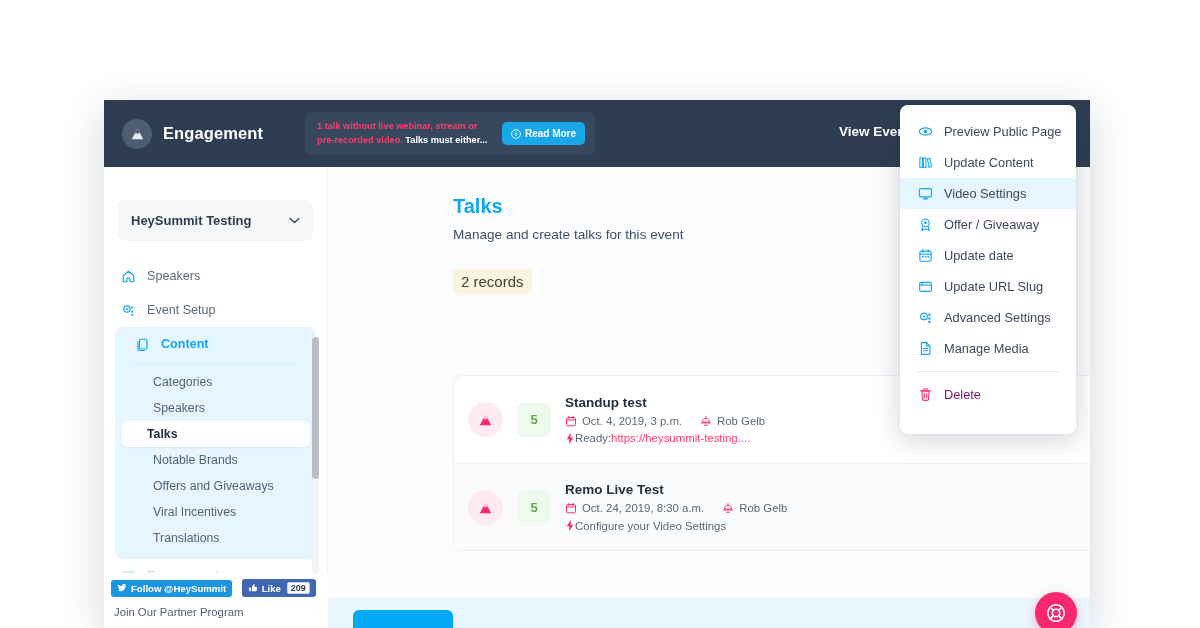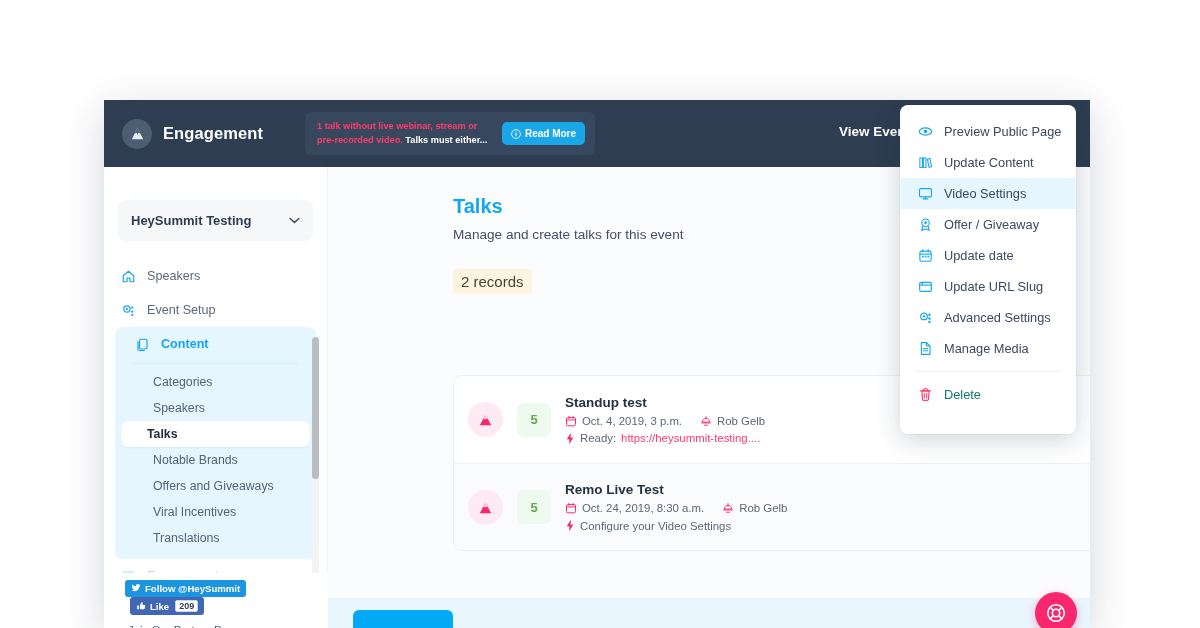--- a/index.html
+++ b/index.html
@@ -116,21 +116,21 @@
     width: 7px; height: 300px; border-radius: 4px; background: #f2f4f6;
   }
   #side-scroll-thumb {
     position: absolute; right: 8px; top: 78px;
     width: 7px; height: 142px; border-radius: 4px; background: #b9bec4;
   }
 
   
   #social-footer {
     position: absolute; left: 0; bottom: 0; width: 224px; height: 55px;
-    background: #ffffff; padding-left: 21px; padding-top: 6px;
+    background: #ffffff; padding-left: 7px; padding-top: 6px;
   }
   .sbtn {
     display: inline-flex; align-items: center; gap: 4px;
     font-size: 9.6px; font-weight: bold; color: #ffffff;
     border-radius: 3px; padding: 3px 6px; cursor: pointer;
   }
   #tw-btn { background: #1b95e0; }
   #fb-btn { background: #4267b2; margin-left: 5px; }
   #fb-count {
     background: #ffffff; color: #33404d; border: 1px solid #cdd3da;
@@ -193,21 +193,21 @@
     margin-left: 14px; flex: 0 0 34px;
   }
   .talk-info { margin-left: 14px; }
   .talk-title { font-size: 13.5px; font-weight: bold; color: #26323f; }
   .talk-meta {
     margin-top: 5px; display: flex; align-items: center; gap: 18px;
     font-size: 11.4px; color: #5b6876;
   }
   .meta-bit { display: flex; align-items: center; gap: 5px; }
   .talk-status {
-    margin-top: 5px; display: flex; align-items: center; gap: 5px;
+    margin-top: 5px; display: flex; align-items: center; 
     font-size: 11.4px; color: #5b6876;
   }
   .status-link { color: #ff3b6b; }
 
   
   #bottom-strip {
     position: absolute; left: 224px; bottom: 0;
     width: 762px; height: 30px; background: #e9f6fd;
   }
   #bottom-btn {
@@ -235,21 +235,21 @@
     z-index: 50;
   }
   .menu-item {
     height: 31px; display: flex; align-items: center;
     gap: 11px; padding-left: 18px;
     font-size: 12.8px; color: #3c4a5c; cursor: pointer;
   }
   .menu-item.hl { background: #e5f6fe; }
   .menu-icon { width: 15px; height: 15px; flex: 0 0 15px; }
   .menu-sep { height: 1px; background: #edf0f3; margin: 7px 15px; }
-  .menu-item.danger { color: #0f766e; }
+  .menu-item.danger { color: #701a75; }
 </style>
 </head>
 <body>
 
 <div id="app-window">
 
   <div id="topbar">
     <div id="brand">
       <span class="logo-circle">
         <svg class="logo-mark" viewBox="0 0 24 20">

